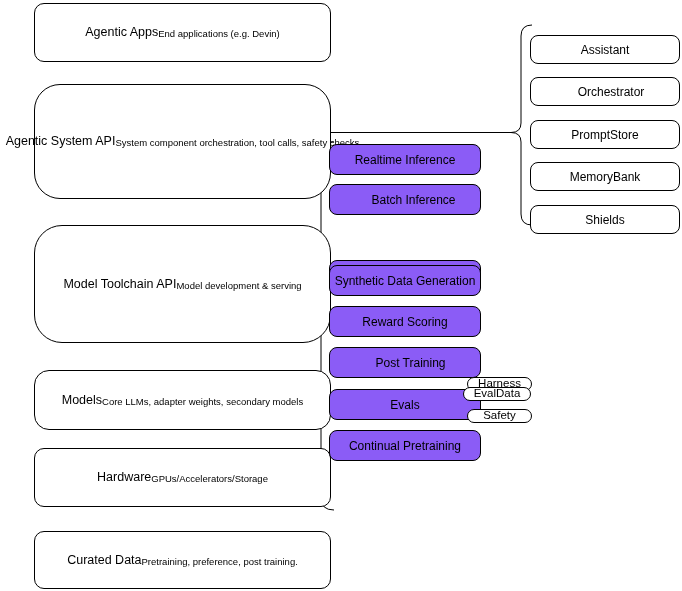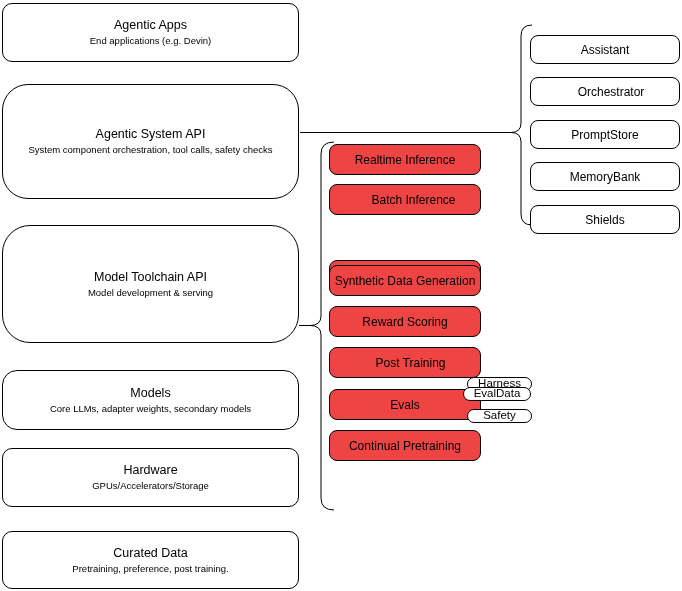--- a/index.html
+++ b/index.html
@@ -26,24 +26,25 @@
     fill: none;
     stroke: #000000;
     stroke-width: 1;
   }
   .box {
     position: absolute;
     box-sizing: border-box;
     border: 1px solid #000000;
     background: #ffffff;
     display: flex;
-    flex-direction: column;
+    flex-direction: row;
     align-items: center;
     justify-content: center;
     text-align: center;
+    margin-left: 32px;
   }
   .box .title {
     font-size: 12.5px;
     line-height: 1.15;
     white-space: nowrap;
   }
   .box .subtitle {
     font-size: 9.5px;
     line-height: 1.2;
     margin-top: 3px;
@@ -54,21 +55,21 @@
   .r26 { border-radius: 26px; }
   .r28 { border-radius: 28px; }
   .mid-box {
     position: absolute;
     left: 329px;
     width: 152px;
     height: 31px;
     box-sizing: border-box;
     border: 1px solid #000000;
     border-radius: 8px;
-    background: #ef4444;
+    background: #8b5cf6;
     display: flex;
     align-items: center;
     justify-content: center;
     font-size: 12px;
     white-space: nowrap;
   }
   .right-box {
     position: absolute;
     left: 530px;
     width: 150px;

